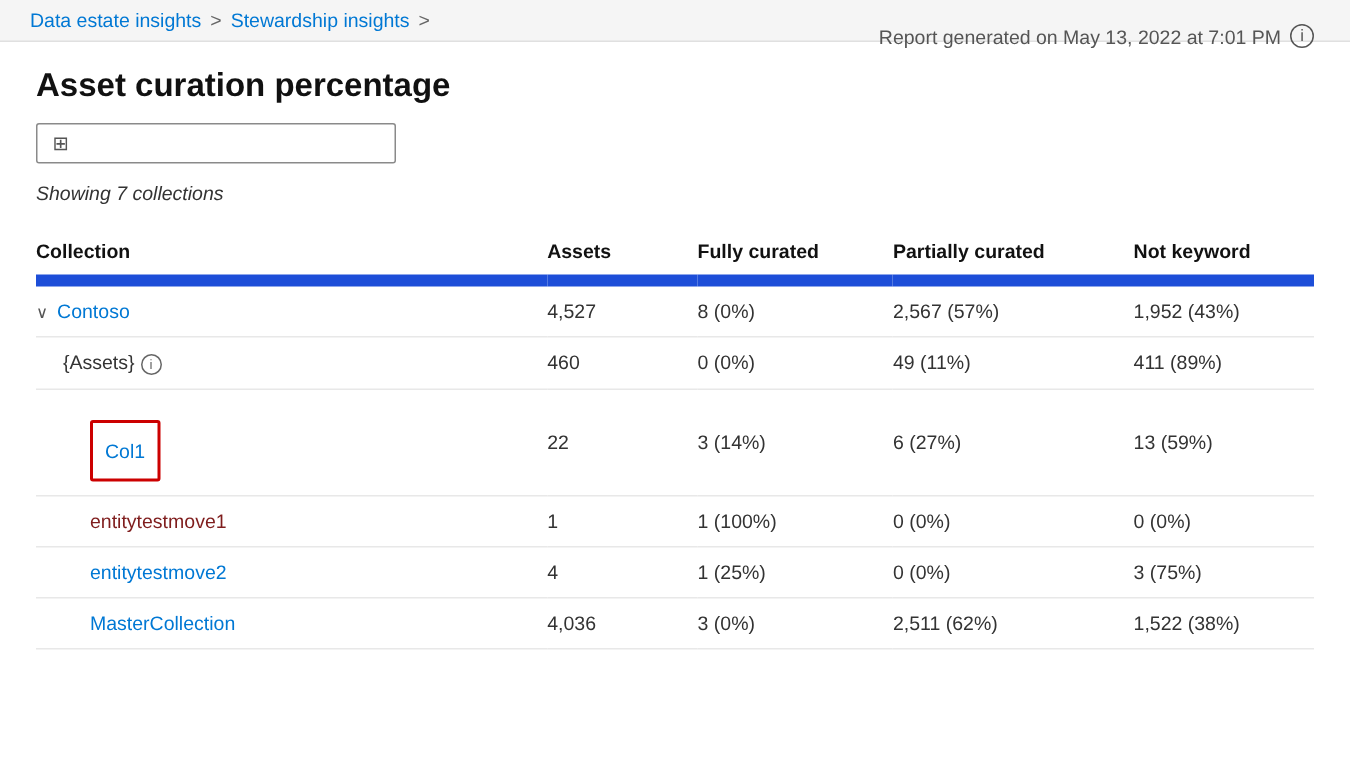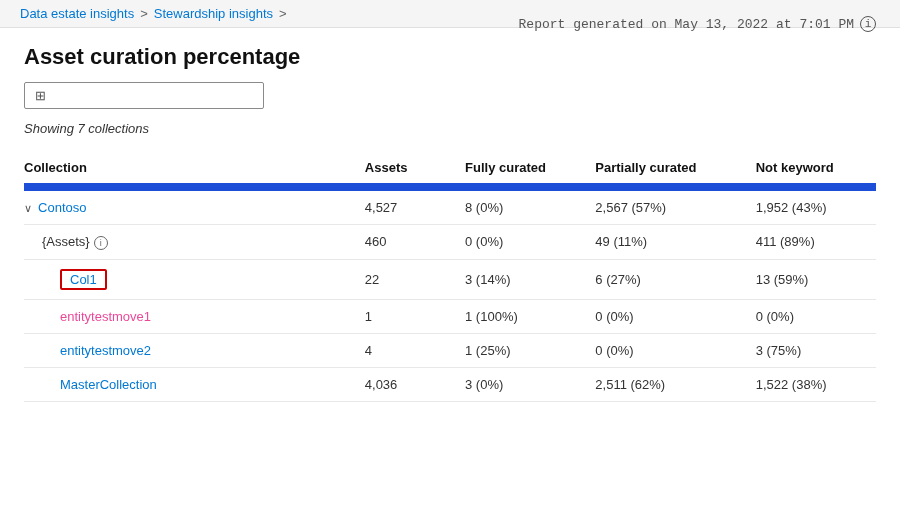--- a/index.html
+++ b/index.html
@@ -44,21 +44,20 @@
       margin-bottom: 4px;
     }
 
     .report-info {
       display: flex;
       justify-content: flex-start;
       align-items: center;
       gap: 6px;
       margin-top: -28px;
       margin-bottom: 16px;
-      font-family: Liberation Mono, monospace;
     }
 
     .report-text {
       font-size: 13px;
       color: #555;
     }
 
     .info-icon {
       width: 16px;
       height: 16px;
@@ -215,28 +214,28 @@
           <td>1,952 (43%)</td>
         </tr>
         <tr>
           <td><span style="display: inline-block; width: 18px;"></span><span>{Assets}</span><span style="display: inline-flex; align-items: center; justify-content: center; width: 14px; height: 14px; border-radius: 50%; border: 1.5px solid rgb(102, 102, 102); font-size: 9px; color: rgb(102, 102, 102); margin-left: 4px; vertical-align: middle; cursor: pointer;">i</span></td>
           <td>460</td>
           <td>0 (0%)</td>
           <td>49 (11%)</td>
           <td>411 (89%)</td>
         </tr>
         <tr>
-          <td><span style="display: inline-block; width: 36px;"></span><span style="border: 2px solid rgb(204, 0, 0); padding: 1px 8px; border-radius: 2px; display: inline-block;"><a style="color: rgb(0, 120, 212); cursor: pointer; text-decoration: none;">Col1</a></span></td>
+          <td><span style="display: inline-block; width: 36px;"></span><span style="border: 2px solid rgb(204, 0, 0); padding: 11px 8px; border-radius: 2px; display: inline-block; margin-top: 11px;"><a style="color: rgb(0, 120, 212); cursor: pointer; text-decoration: none;">Col1</a></span></td>
           <td>22</td>
           <td>3 (14%)</td>
           <td>6 (27%)</td>
           <td>13 (59%)</td>
         </tr>
         <tr>
-          <td><span style="display: inline-block; width: 36px;"></span><a style="color: #ec4899; cursor: pointer; text-decoration: none; margin-top: 24px;">entitytestmove1</a></td>
+          <td><span style="display: inline-block; width: 36px;"></span><a style="color: #7f1d1d; cursor: pointer; text-decoration: none; margin-top: 24px;">entitytestmove1</a></td>
           <td>1</td>
           <td>1 (100%)</td>
           <td>0 (0%)</td>
           <td>0 (0%)</td>
         </tr>
         <tr>
           <td><span style="display: inline-block; width: 36px;"></span><a style="color: rgb(0, 120, 212); cursor: pointer; text-decoration: none;">entitytestmove2</a></td>
           <td>4</td>
           <td>1 (25%)</td>
           <td>0 (0%)</td>

